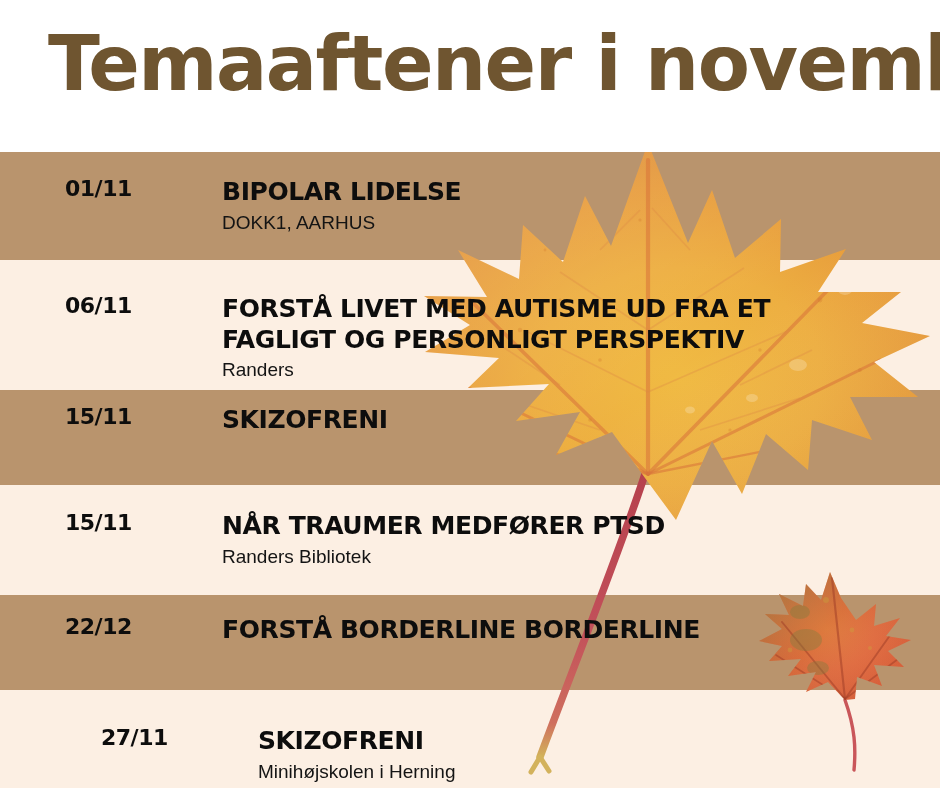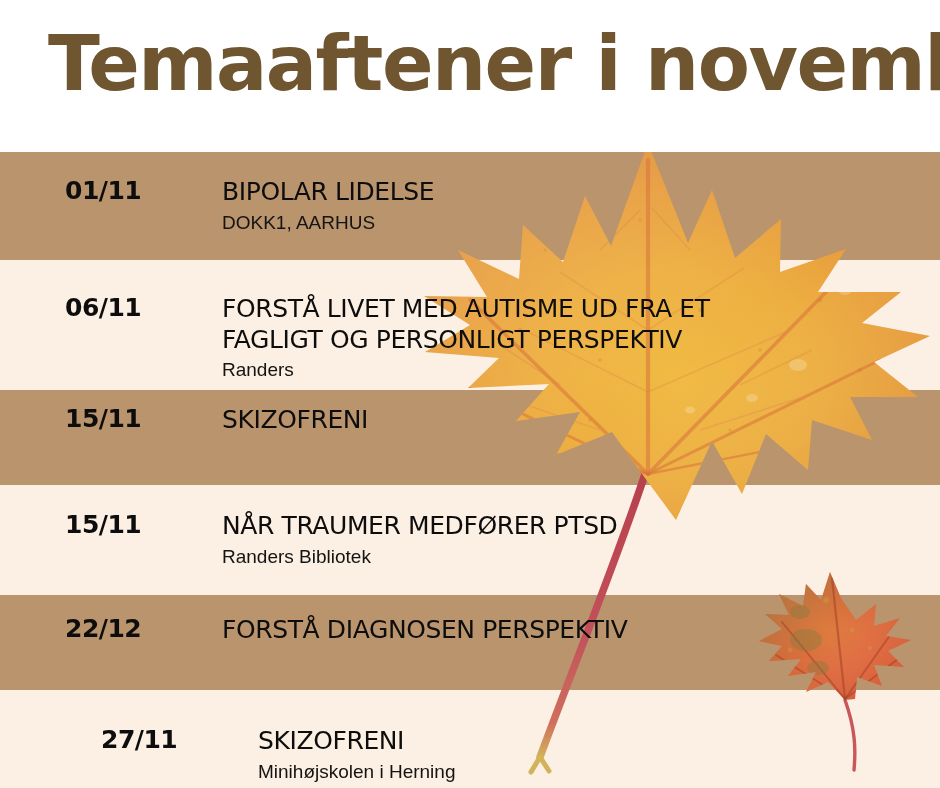--- a/index.html
+++ b/index.html
@@ -72,35 +72,35 @@
     width:940px;
     display:flex;
     align-items:flex-start;
   }
   .row-date {
     width:160px;
     flex:0 0 160px;
     text-align:left;
     padding-left:65px;
     font-family:"DejaVu Sans", sans-serif;
-    font-size:25px;
+    font-size:22px;
     font-weight:700;
     color:#0d0d0d;
     letter-spacing:-0.5px;
     line-height:1.12;
     white-space:nowrap;
   }
   .row-body {
     flex:1 1 auto;
     padding-left:62px;
   }
   .row-title {
     font-family:"DejaVu Sans", sans-serif;
     font-size:25px;
-    font-weight:400;
+    font-weight:700;
     color:#0d0d0d;
     letter-spacing:-0.4px;
     line-height:1.22;
     white-space:pre-line;
   }
   .row-venue {
     font-family:"Liberation Sans", sans-serif;
     font-size:19px;
     font-weight:400;
     color:#141414;
@@ -311,21 +311,21 @@
       <div class="row-date">15/11</div>
       <div class="row-body">
         <div class="row-title">NÅR TRAUMER MEDFØRER PTSD</div>
         <div class="row-venue">Randers Bibliotek</div>
       </div>
     </div>
 
     <div class="row" style="top:615px;">
       <div class="row-date">22/12</div>
       <div class="row-body">
-        <div class="row-title">FORSTÅ DIAGNOSEN PERSPEKTIV</div>
+        <div class="row-title">FORSTÅ BORDERLINE BORDERLINE</div>
       </div>
     </div>
 
     <div class="row" style="top:726px;margin-left:36px;">
       <div class="row-date">27/11</div>
       <div class="row-body">
         <div class="row-title">SKIZOFRENI</div>
         <div class="row-venue">Minihøjskolen i Herning</div>
       </div>
     </div>

